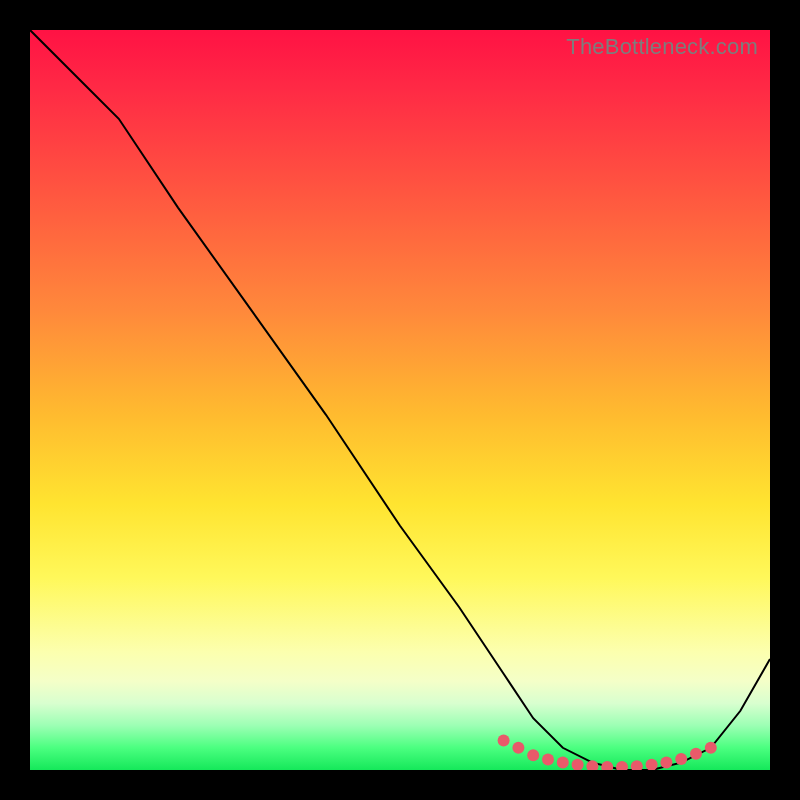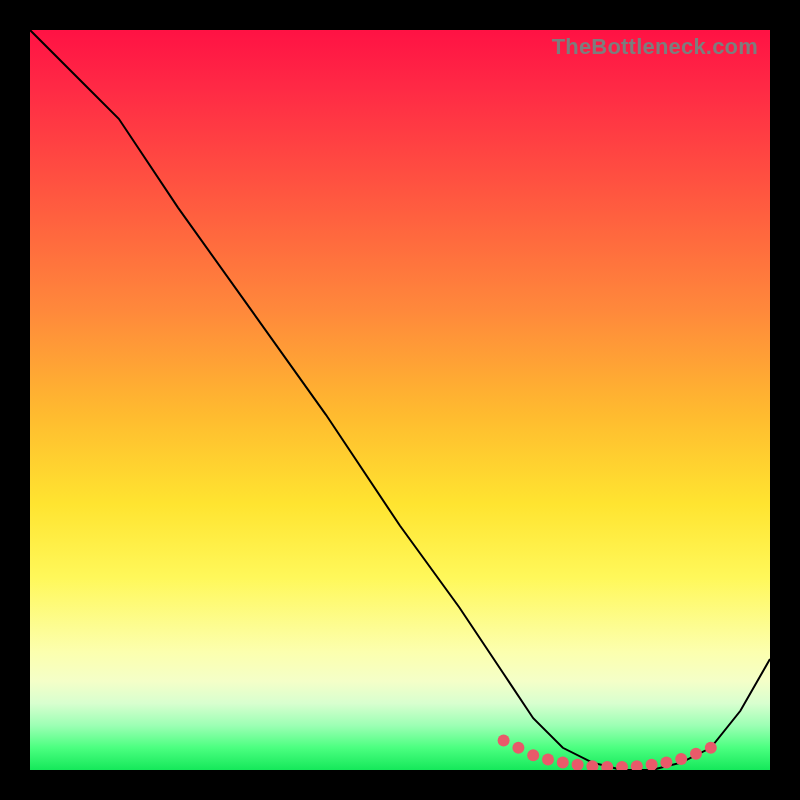--- a/index.html
+++ b/index.html
@@ -40,21 +40,21 @@
       #4bff80 97%,
       #15e85a 100%
     );
   }
   .watermark {
     position: absolute;
     top: 4px;
     right: 12px;
     color: #7d7d7d;
     font-size: 22px;
-    font-weight: 700;
+    font-weight: 400;
     letter-spacing: 0.2px;
     user-select: none;
   }
   svg.curve {
     position: absolute;
     left: 0;
     top: 0;
     width: 740px;
     height: 740px;
   }

